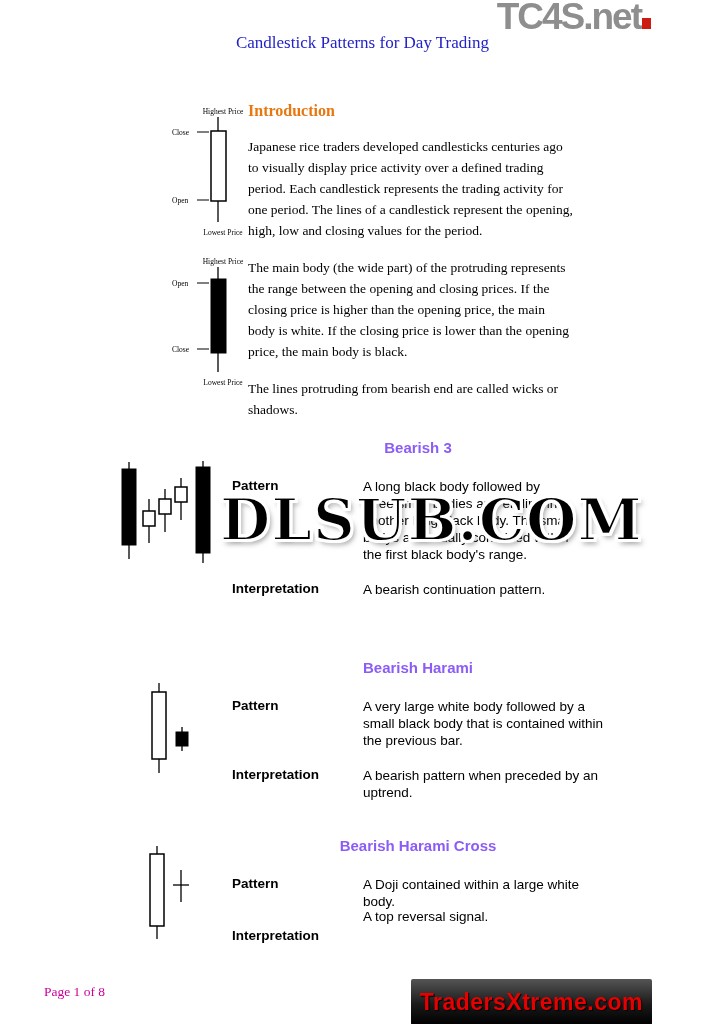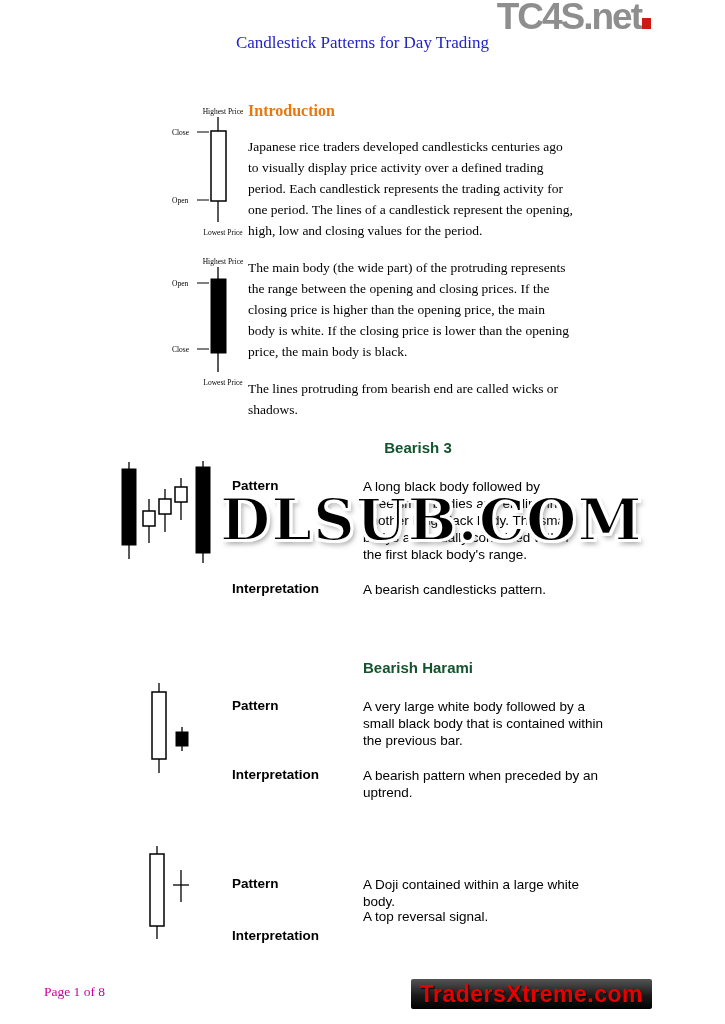--- a/index.html
+++ b/index.html
@@ -33,21 +33,21 @@
   .d1 { left:124px; top:105px; }
   .d2 { left:124px; top:255px; }
   .wick { stroke:#000; stroke-width:1.3; }
   .ptr  { stroke:#000; stroke-width:1; }
   .body-white { fill:#ffffff; stroke:#000; stroke-width:1.5; }
   .body-black { fill:#000000; stroke:#000; stroke-width:1; }
   .dlabel { font-family:"Liberation Serif", serif; font-size:7.5px; fill:#000; }
   .section-heading {
     position:absolute; left:248px; width:340px; text-align:center;
     font-family:"Liberation Sans", sans-serif; font-weight:bold;
-    font-size:15px; color:#14532d;
+    font-size:15px; color:#8b5cf6;
   }
   .row-label {
     position:absolute; left:232px;
     font-family:"Liberation Sans", sans-serif; font-weight:bold; font-size:13.5px;
   }
   .row-text {
     position:absolute; left:363px; width:265px;
     font-family:"Liberation Sans", sans-serif; font-size:13.5px;
     line-height:17px; white-space:pre-line;
   }
@@ -62,21 +62,21 @@
       0 -2px 0 #fff, 0 2px 0 #fff, -2px 0 0 #fff, 2px 0 0 #fff,
       3px 4px 5px rgba(90,90,90,0.55);
   }
   .page-number {
     position:absolute; top:984px; left:0; width:725px; 
     font-size:13.5px; color:#cc0099;padding-left:44px;
   }
   .site-bar {
     position:absolute; top:979px; right:13px; height:30px;
     background:linear-gradient(180deg,#555 0%,#1a1a1a 55%,#000 100%);
-    display:flex; align-items:center; padding:0 9px; border-radius:2px;
+    display:flex; align-items:center; padding:8px 9px; border-radius:2px;
   }
   .site-text {
     font-family:"Liberation Sans", sans-serif; font-weight:bold;
     font-size:23px; color:#e60000; letter-spacing:0.5px; white-space:nowrap;
     text-shadow:1px 1px 1px #000;
   }
 </style>
 </head>
 <body>
 
@@ -148,21 +148,21 @@
     </svg>
   </div>
 
   <div class="row-label" style="top:478px;">Pattern</div>
   <div class="row-text" style="top:478px;">A long black body followed by
 three small bodies and ending in
 another long black body. The small
 bodys are usually contained within
 the first black body's range.</div>
   <div class="row-label" style="top:581px;">Interpretation</div>
-  <div class="row-text" style="top:581px;">A bearish candlesticks pattern.</div>
+  <div class="row-text" style="top:581px;">A bearish continuation pattern.</div>
 
   <div class="watermark">DLSUB.COM</div>
 
   <div class="section-heading" style="top:659px;">Bearish Harami</div>
 
   <div class="pattern-img" style="left:138px; top:677px;">
     <svg width="62" height="102" viewBox="0 0 62 102">
       <line class="wick" x1="21" y1="6" x2="21" y2="96"></line>
       <rect class="body-white" x="14" y="15" width="14" height="67"></rect>
       <line class="wick" x1="44" y1="50" x2="44" y2="74"></line>
@@ -171,20 +171,21 @@
   </div>
 
   <div class="row-label" style="top:698px;">Pattern</div>
   <div class="row-text" style="top:698px;">A very large white body followed by a
 small black body that is contained within
 the previous bar.</div>
   <div class="row-label" style="top:767px;">Interpretation</div>
   <div class="row-text" style="top:767px;">A bearish pattern when preceded by an
 uptrend.</div>
 
+  <div class="section-heading" style="top:837px;">Bearish Harami Cross</div>
 
   <div class="pattern-img" style="left:136px; top:842px;">
     <svg width="62" height="102" viewBox="0 0 62 102">
       <line class="wick" x1="21" y1="4" x2="21" y2="97"></line>
       <rect class="body-white" x="14" y="12" width="14" height="72"></rect>
       <line class="wick" x1="45" y1="28" x2="45" y2="60"></line>
       <line class="wick" x1="37" y1="43" x2="53" y2="43"></line>
     </svg>
   </div>
 

